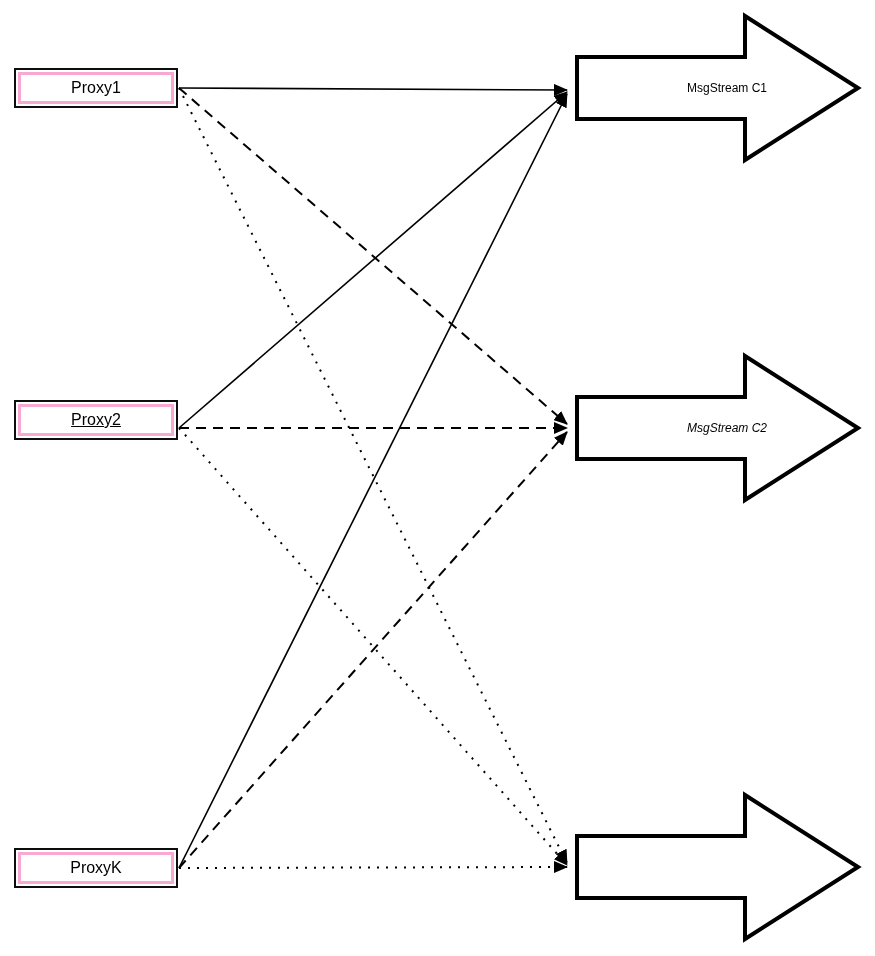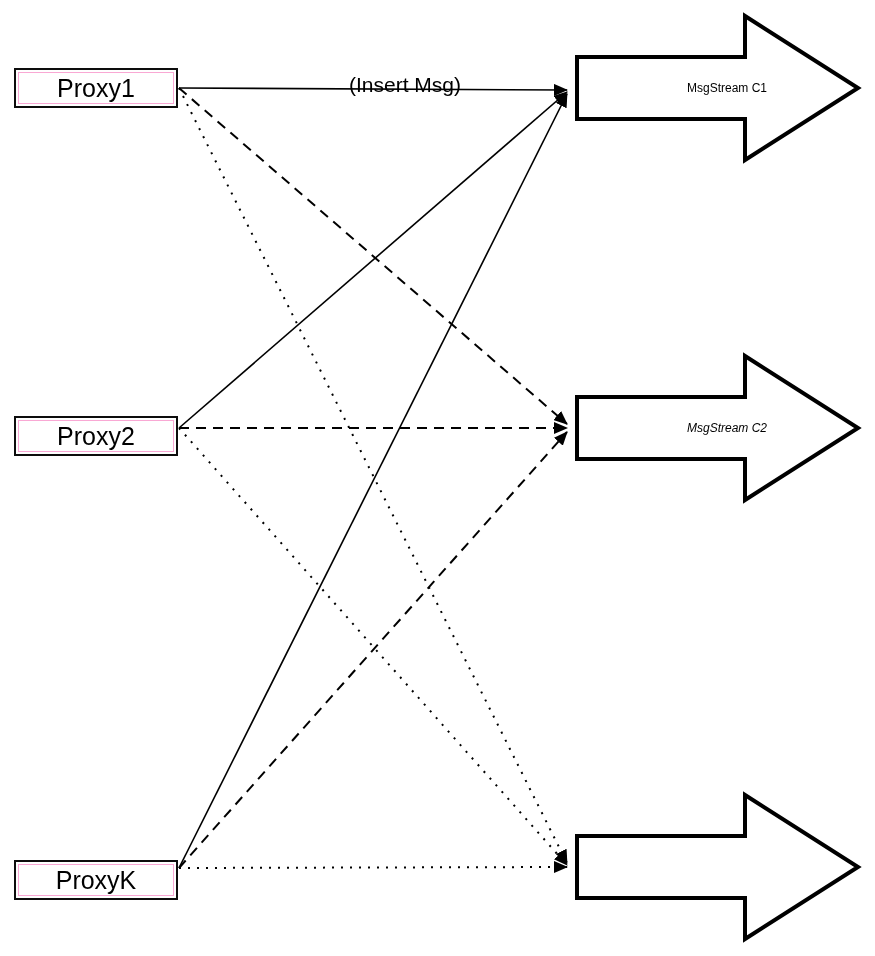--- a/index.html
+++ b/index.html
@@ -44,30 +44,30 @@
     height: 40px;
     box-sizing: border-box;
     border: 2px solid #0d0d0d;
     background: #ffffff;
     padding: 2px;
   }
   .proxy-box-inner {
     width: 100%;
     height: 100%;
     box-sizing: border-box;
-    border: 1px solid #f9a8d4;
+    border: 3px solid #f9a8d4;
     display: flex;
     align-items: center;
     justify-content: center;
-    font-size: 25px;
+    font-size: 16px;
     text-align: center;
   }
   .proxy-1 { top: 68px; }
-  .proxy-2 { top: 416px; }
-  .proxy-k { top: 848px; margin-top: 12px; }
+  .proxy-2 { top: 400px; text-decoration: underline; }
+  .proxy-k { top: 848px; }
 
   .stream-label {
     position: absolute;
     left: 568px;
     width: 278px;
     height: 26px;
     line-height: 26px;
     text-align: center;
     font-size: 12px;
     padding-left: 20px;
@@ -99,21 +99,20 @@
     <line class="edge-dotted" x1="179" y1="88" x2="567" y2="863" marker-end="url(#arrowhead)"></line>
     <line class="edge-dotted" x1="179" y1="428" x2="567" y2="865" marker-end="url(#arrowhead)"></line>
     <line class="edge-dotted" x1="179" y1="868" x2="567" y2="867" marker-end="url(#arrowhead)"></line>
 
     <polygon class="block-arrow" points="577,57 745,57 745,16 858,88 745,160 745,119 577,119"></polygon>
     <polygon class="block-arrow" points="577,397 745,397 745,356 858,428 745,500 745,459 577,459"></polygon>
     <polygon class="block-arrow" points="577,836 745,836 745,795 858,867 745,939 745,898 577,898"></polygon>
   </svg>
 
   <div class="title-block">
-    <div>(Insert Msg)</div>
   </div>
 
   <div class="proxy-box proxy-1">
     <div class="proxy-box-inner">Proxy1</div>
   </div>
   <div class="proxy-box proxy-2">
     <div class="proxy-box-inner">Proxy2</div>
   </div>
   <div class="proxy-box proxy-k">
     <div class="proxy-box-inner">ProxyK</div>

